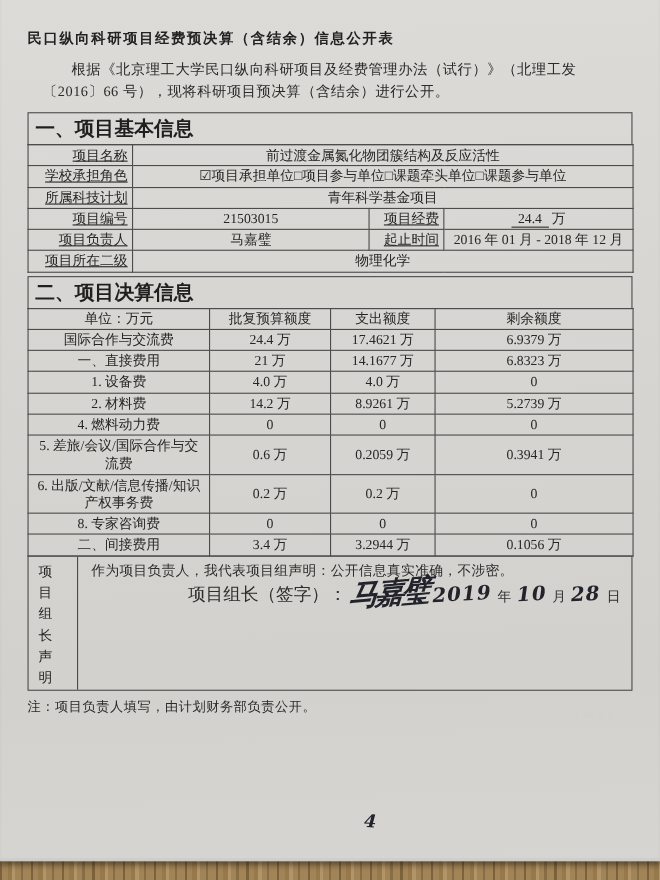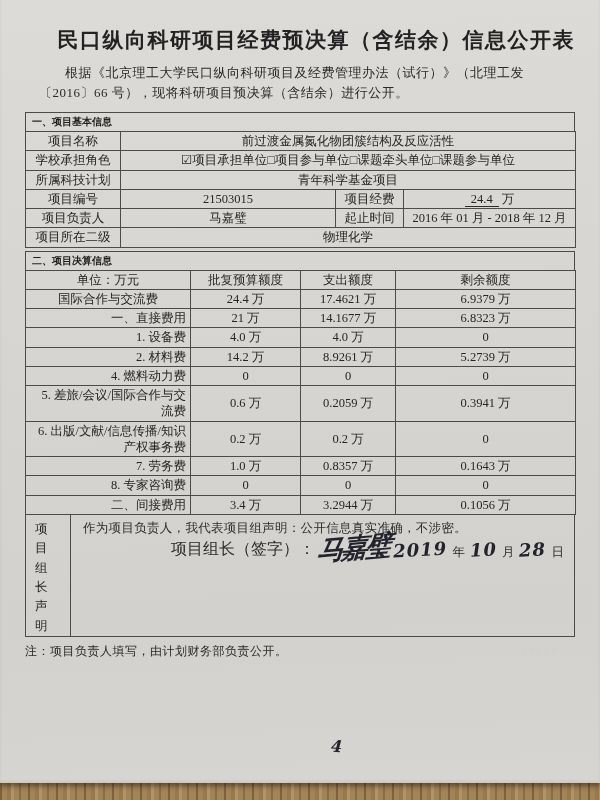--- a/index.html
+++ b/index.html
@@ -21,45 +21,45 @@
   }
   
   .paper{
     position:absolute;left:0;top:0;width:600px;height:783px;
     box-sizing:border-box;padding:26px 25px 0 25px;
     background:linear-gradient(178deg,#dcdbd7 0%,#d7d6d2 35%,#d2d1cd 78%,#d6d5d2 100%);
     box-shadow:0 3px 5px rgba(25,15,5,.5), inset 0 -2px 3px rgba(0,0,0,.06);
   }
   .title{
     font-family:"Liberation Sans","DejaVu Sans",sans-serif;
-    font-weight:bold;font-size:21px;letter-spacing:1.5px;
-    text-align:right;margin:0 0 9px 0;color:#222;
+    font-weight:bold;font-size:13px;letter-spacing:1.5px;
+    text-align:left;margin:0 0 9px 0;color:#222;
   }
   .intro{
     font-size:13px;line-height:1.5;letter-spacing:.5px;
     text-indent:2em;width:522px;margin:0 auto 10px 14px;color:#2a2a2a;
   }
   .sec-hdr{
     font-family:"Liberation Sans","DejaVu Sans",sans-serif;
-    font-weight:bold;font-size:10px;color:#1f1f1f;
+    font-weight:bold;font-size:18px;color:#1f1f1f;
     border:1px solid #4b4b4b;padding:2px 6px;margin-top:3px;margin-bottom:-1px;
   }
   table.tbl{
     border-collapse:collapse;width:550px;table-layout:fixed;
     font-size:12.5px;color:#262626;
   }
   table.tbl td{border:1px solid #4b4b4b;padding:1px 4px;vertical-align:middle;line-height:1.3;}
   table.basic col.c1{width:95px;}  table.basic col.c2{width:215px;}
   table.basic col.c3{width:68px;}  table.basic col.c4{width:172px;}
   table.budget col.b1{width:165px;} table.budget col.b2{width:110px;}
   table.budget col.b3{width:95px;}  table.budget col.b4{width:180px;}
-  td.lbl{text-align:center;}
+  td.lbl{text-align:right;text-decoration:underline;}
   td.val{text-align:center;}
   td.hdr{text-align:center;padding:3px 4px;}
-  td.rowlbl{text-align:right;padding-left:5px;}
+  td.rowlbl{text-align:center;padding-left:5px;}
   td.rowlbl.ctr{text-align:center;}
   td.num{text-align:center;}
   .u{border-bottom:1px solid #2d2d2d;padding:0 6px;}
   .unit{margin-left:3px;}
   
   .decl{
     display:flex;border:1px solid #4b4b4b;margin-top:-1px;width:550px;
     box-sizing:border-box;min-height:60px;
   }
   .decl-label{
@@ -195,26 +195,20 @@
           <td class="rowlbl">5. 差旅/会议/国际合作与交流费</td>
           <td class="num">0.6 万</td>
           <td class="num">0.2059 万</td>
           <td class="num">0.3941 万</td>
         </tr>
         <tr>
           <td class="rowlbl">6. 出版/文献/信息传播/知识产权事务费</td>
           <td class="num">0.2 万</td>
           <td class="num">0.2 万</td>
           <td class="num">0</td>
-        </tr>
-        <tr>
-          <td class="rowlbl">7. 劳务费</td>
-          <td class="num">1.0 万</td>
-          <td class="num">0.8357 万</td>
-          <td class="num">0.1643 万</td>
         </tr>
         <tr>
           <td class="rowlbl">8. 专家咨询费</td>
           <td class="num">0</td>
           <td class="num">0</td>
           <td class="num">0</td>
         </tr>
         <tr>
           <td class="rowlbl">二、间接费用</td>
           <td class="num">3.4 万</td>

